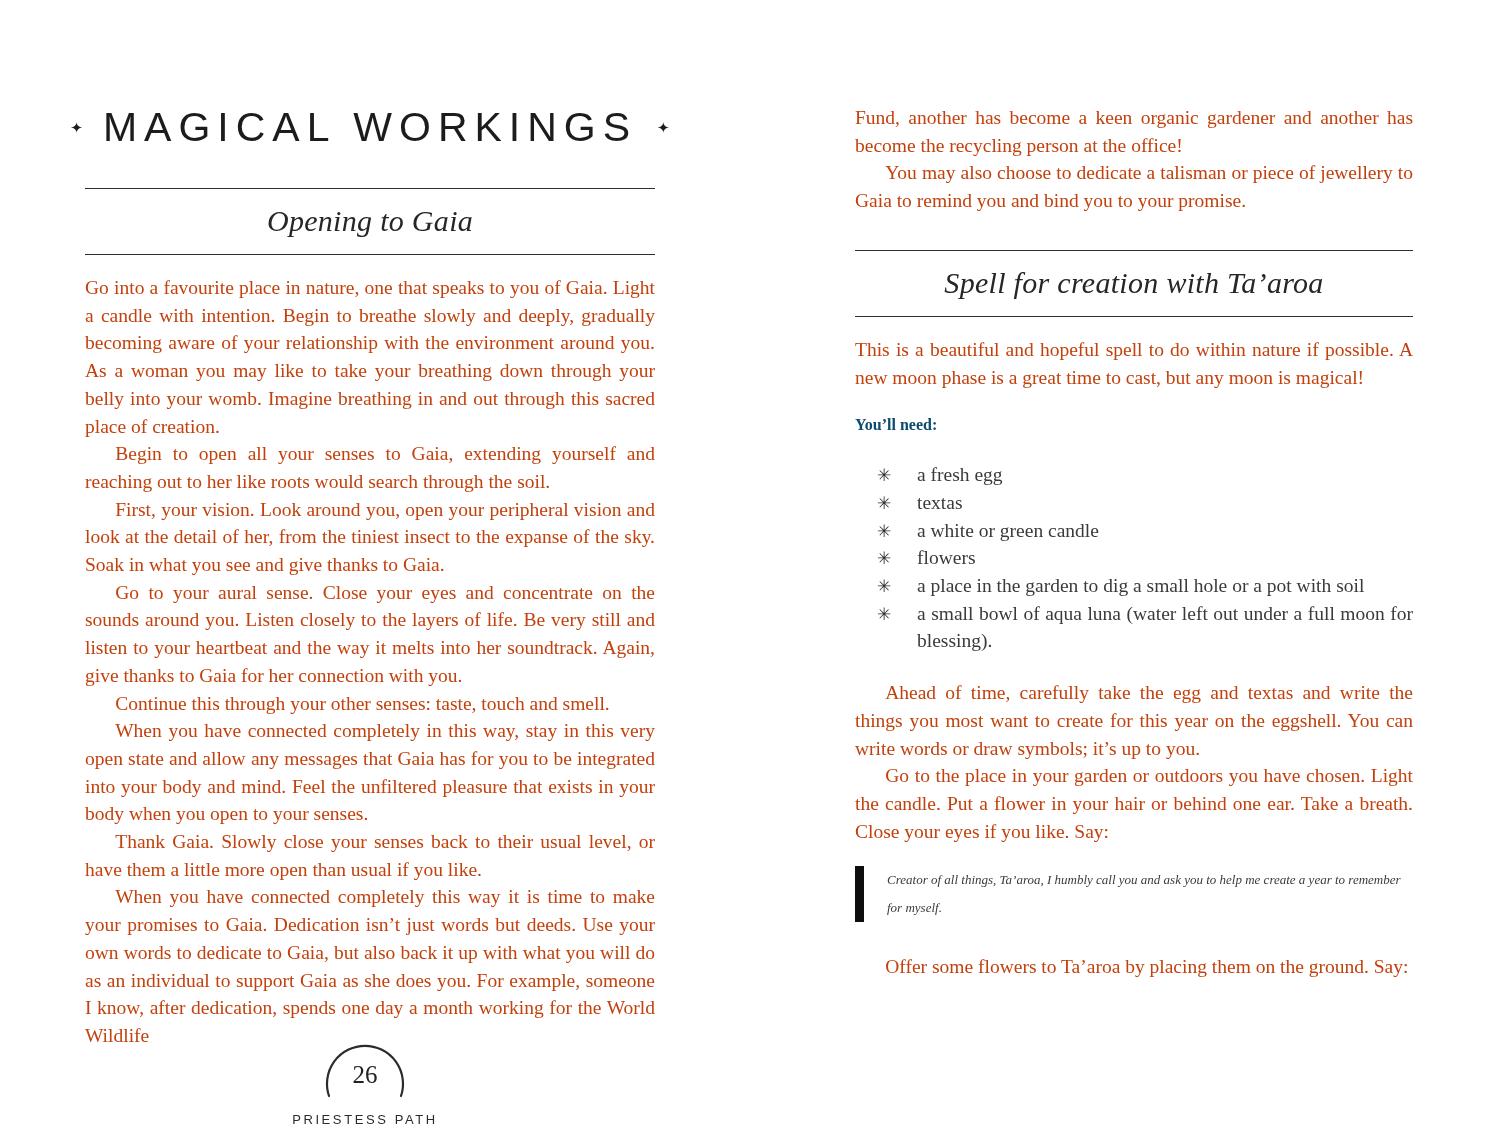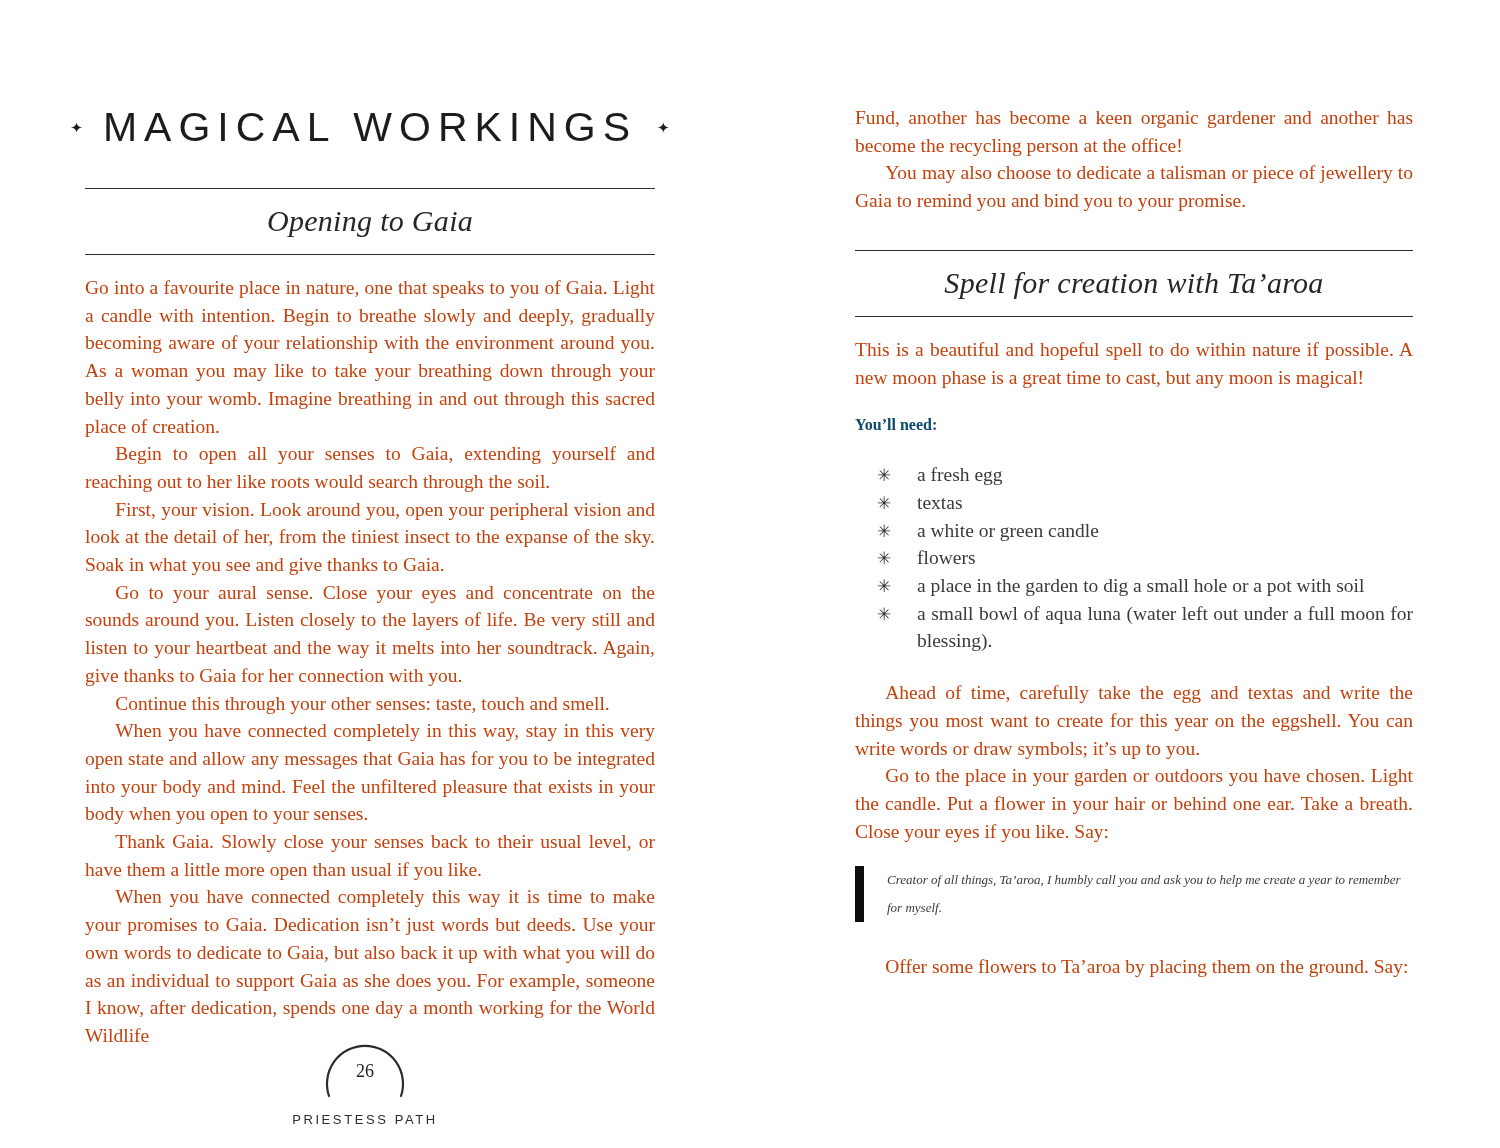--- a/index.html
+++ b/index.html
@@ -124,21 +124,21 @@
   }
   .pagefoot-left  { left: 225px; }
   .pagefoot-right { left: 995px; }
   .arc-num { position: relative; width: 100px; height: 52px; margin: 0 auto; }
   .arc-num svg { position: absolute; inset: 0; }
   .arc-num .num {
     position: absolute;
     left: 0; right: 0; top: 17px;
     text-align: center;
     font-family: "Liberation Serif", serif;
-    font-size: 18px;
+    font-size: 25px;
     color: #222222;
   }
   .foot-label {
     margin-top: 16px;
     font-family: "Liberation Sans", sans-serif;
     font-size: 13px;
     letter-spacing: 2.6px;
     color: #2b2b2b;
     white-space: nowrap;
   }

